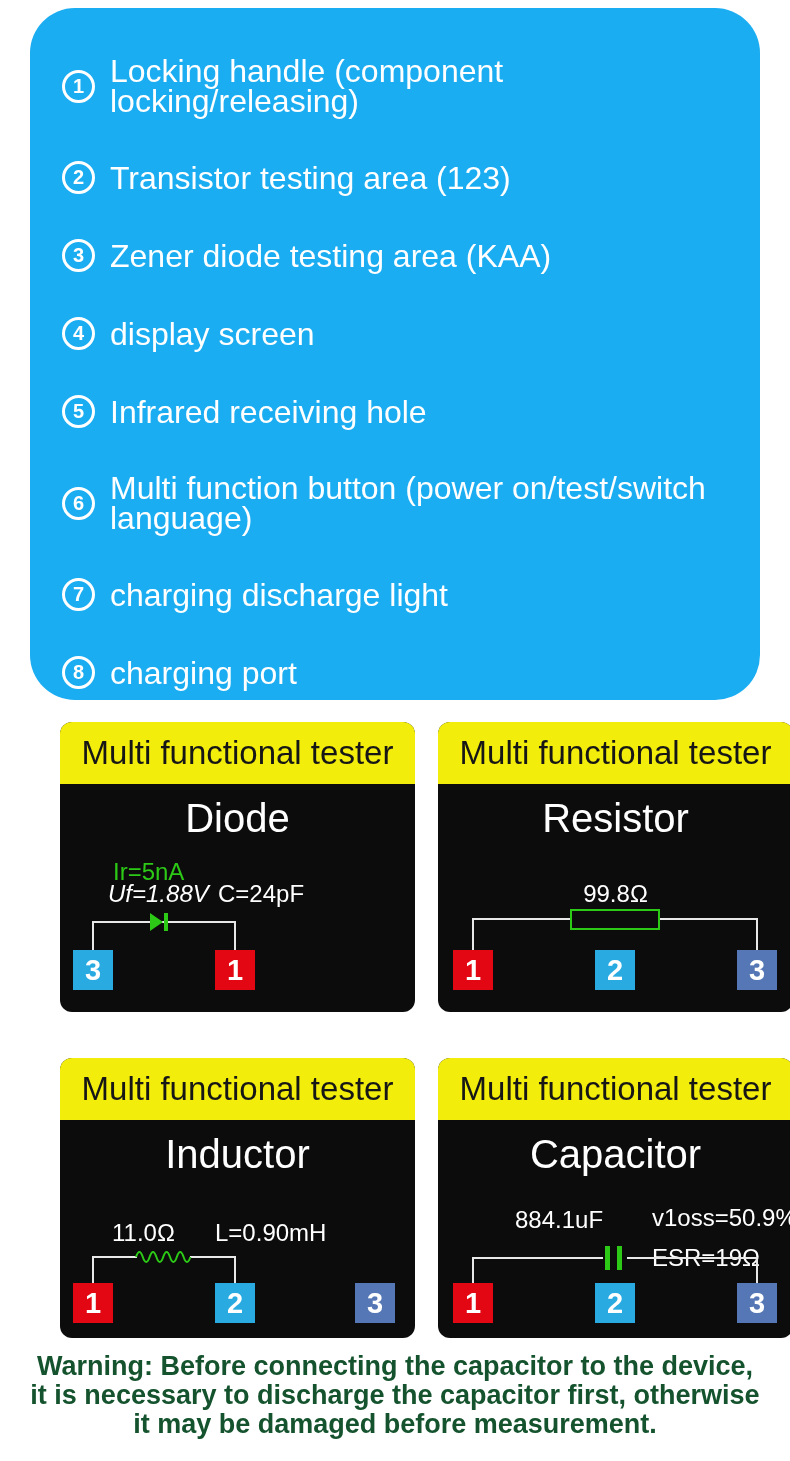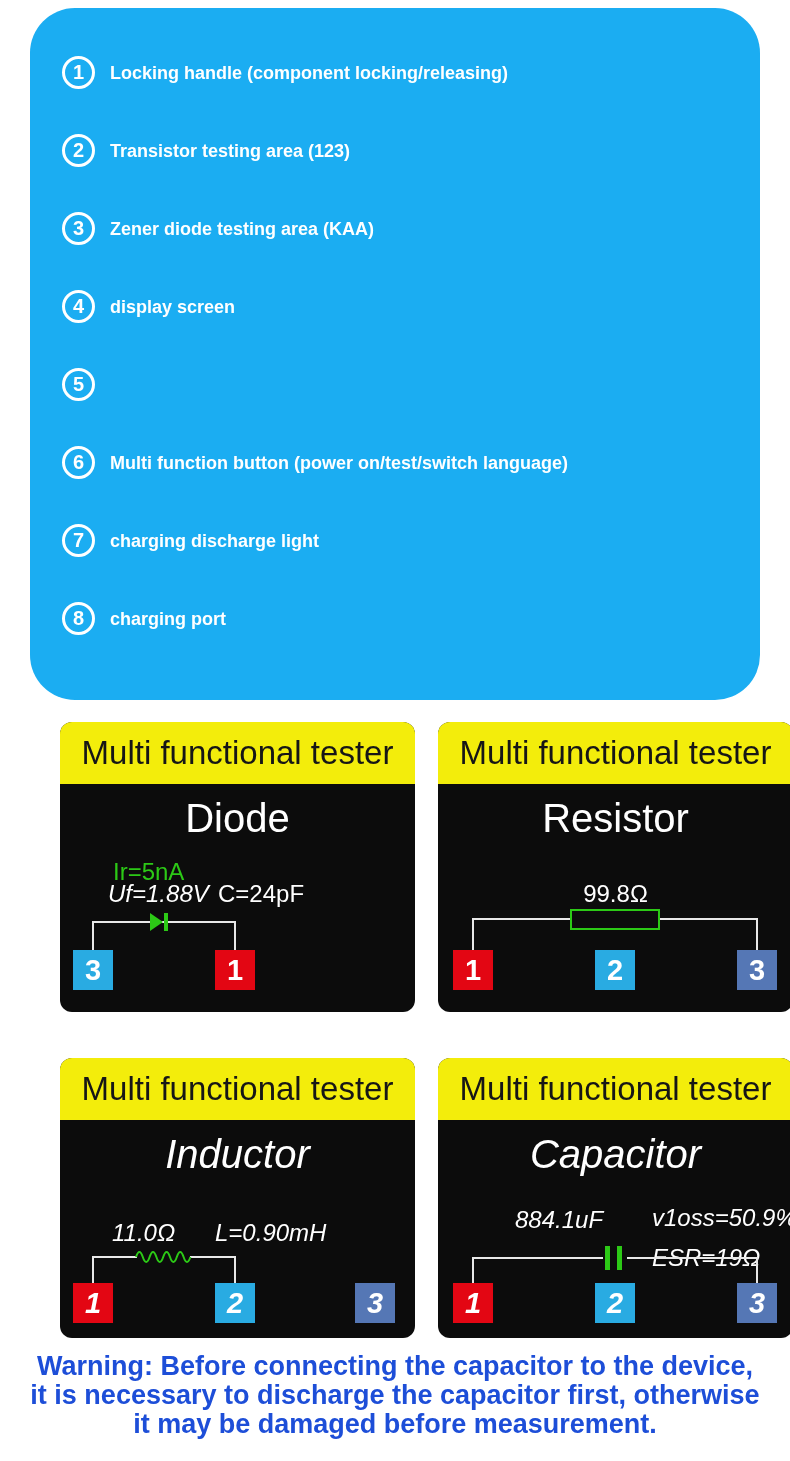--- a/index.html
+++ b/index.html
@@ -16,38 +16,38 @@
     background:#1BADF2; border-radius:45px;
     display:flex; flex-direction:column; gap:45px;
     padding:48px 28px 0 32px;
   }
   .feature { display:flex; align-items:center; gap:15px; color:#ffffff; }
   .badge {
     flex:none; width:33px; height:33px; border:3px solid #ffffff; border-radius:50%;
     display:flex; align-items:center; justify-content:center;
     font-size:20px; font-weight:bold; color:#ffffff;
   }
-  .feature-label { font-size:18px; font-weight:bold; line-height:30px; }
+  .feature-label { font-size:32px; font-weight:normal; line-height:30px; }
 
   
   .card {
     position:absolute; width:355px; background:#0C0C0C; border-radius:12px;
     overflow:hidden;
     margin-left:30px;
   }
   .card.r1 { height:290px; }
   .card.r2 { height:280px; }
   .card-header {
     height:62px; background:#F3ED0B;
     display:flex; align-items:center; justify-content:center;
     font-size:33px; color:#161616; letter-spacing:0px;
   }
   .screen { position:relative; width:100%; }
   .card.r1 .screen { height:228px; }
-  .card.r2 .screen { height:218px;font-style:italic; }
+  .card.r2 .screen { height:218px; }
   .screen-title {
     position:absolute; left:0; right:0; top:12px; text-align:center;
     color:#ffffff; font-size:40px;
   }
   .reading { position:absolute; color:#ffffff; font-size:24px; white-space:nowrap; }
   .reading.green { color:#2CC916; }
   .reading.center { left:0; right:0; text-align:center; }
   .wire { position:absolute; background:#E8E8E8; }
   .wire.h { height:2px; }
   .wire.v { width:2px; }
@@ -62,21 +62,21 @@
   .resistor-box {
     position:absolute; width:90px; height:21px;
     border:2px solid #2CC916; background:#0C0C0C;
   }
   .cap-bar { position:absolute; width:5px; height:24px; background:#2CC916; }
   .symbol-svg { position:absolute; }
 
   
   .warning {
     position:absolute; left:0; right:0; top:1352px; text-align:center;
-    color:#1d4ed8; font-weight:bold; font-size:27px; line-height:29px;
+    color:#14532d; font-weight:bold; font-size:27px; line-height:29px;
   }
 </style>
 </head>
 <body>
 
 <div class="panel">
   <div class="feature">
     <span class="badge">1</span>
     <span class="feature-label">Locking handle (component locking/releasing)</span>
   </div>
@@ -87,20 +87,21 @@
   <div class="feature">
     <span class="badge">3</span>
     <span class="feature-label">Zener diode testing area (KAA)</span>
   </div>
   <div class="feature">
     <span class="badge">4</span>
     <span class="feature-label">display screen</span>
   </div>
   <div class="feature">
     <span class="badge">5</span>
+    <span class="feature-label">Infrared receiving hole</span>
   </div>
   <div class="feature" style="max-width:660px;">
     <span class="badge">6</span>
     <span class="feature-label">Multi function button (power on/test/switch language)</span>
   </div>
   <div class="feature">
     <span class="badge">7</span>
     <span class="feature-label">charging discharge light</span>
   </div>
   <div class="feature">

